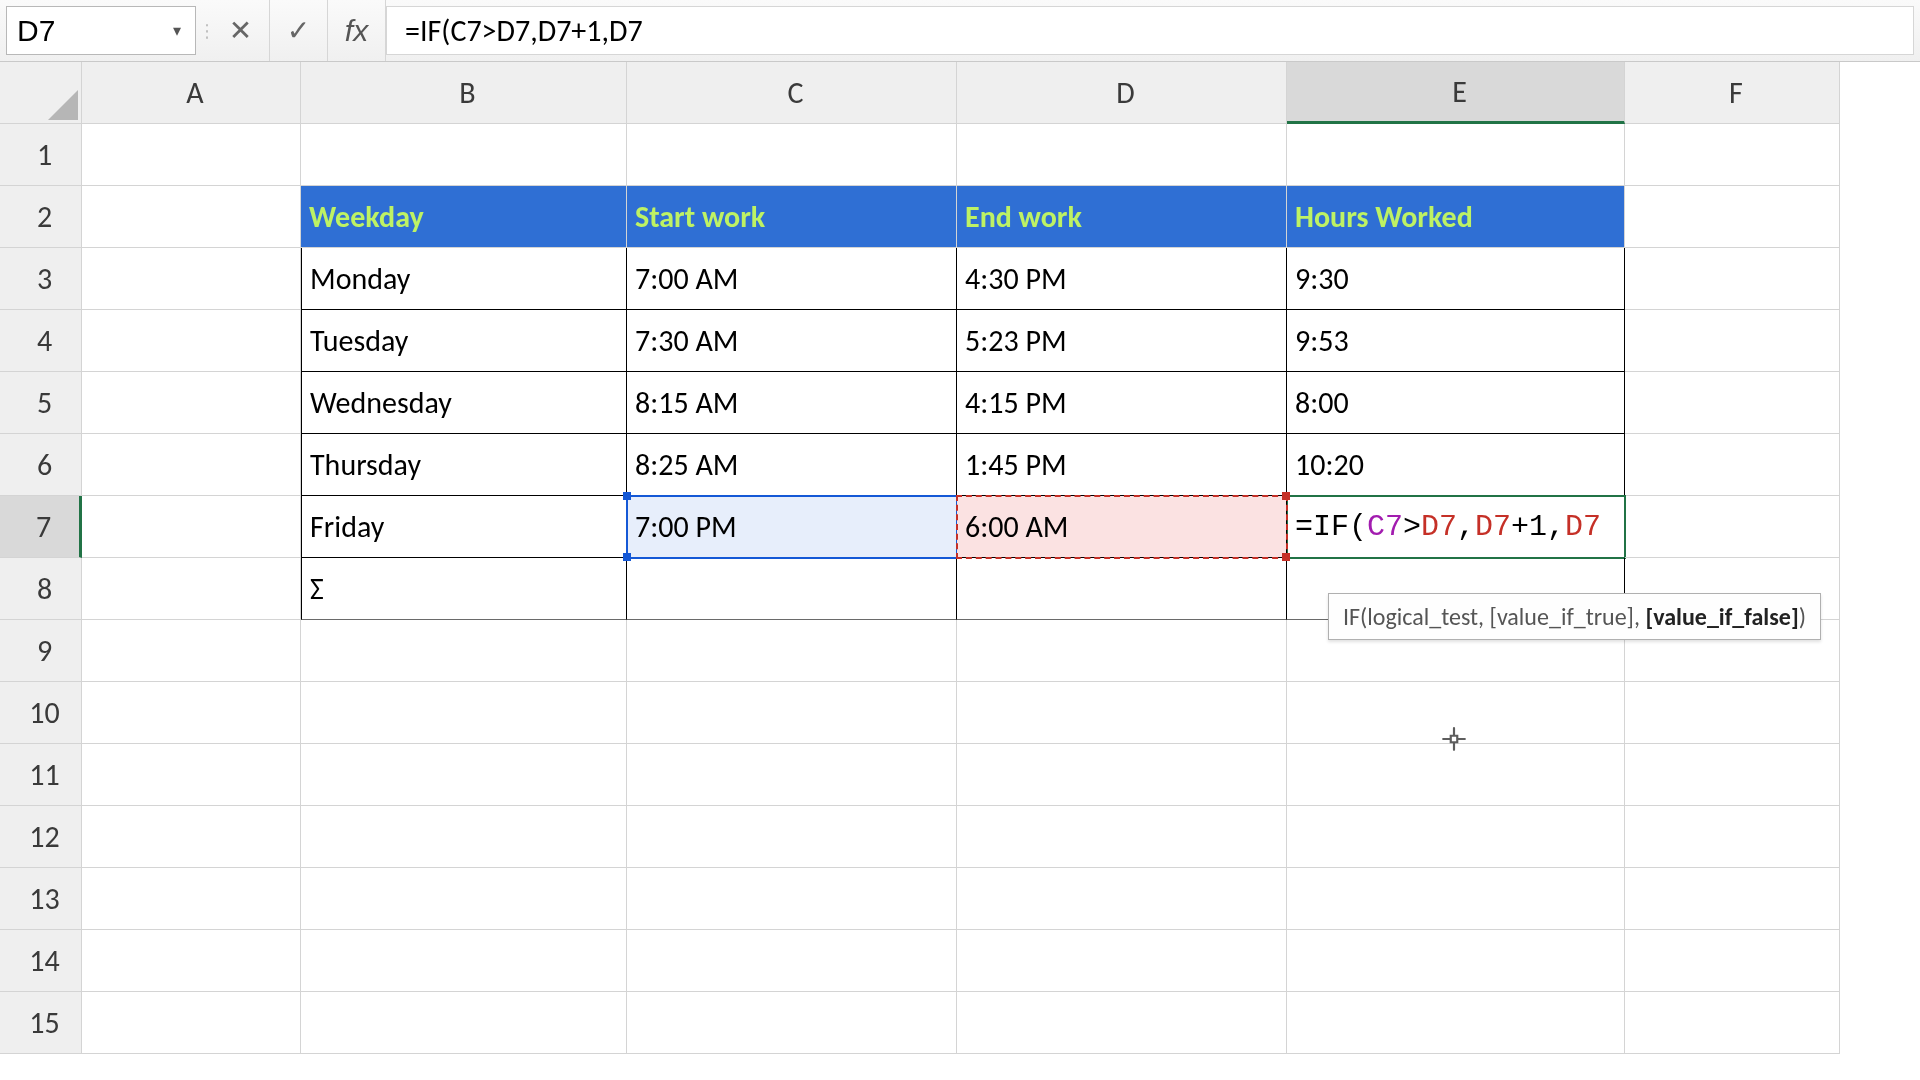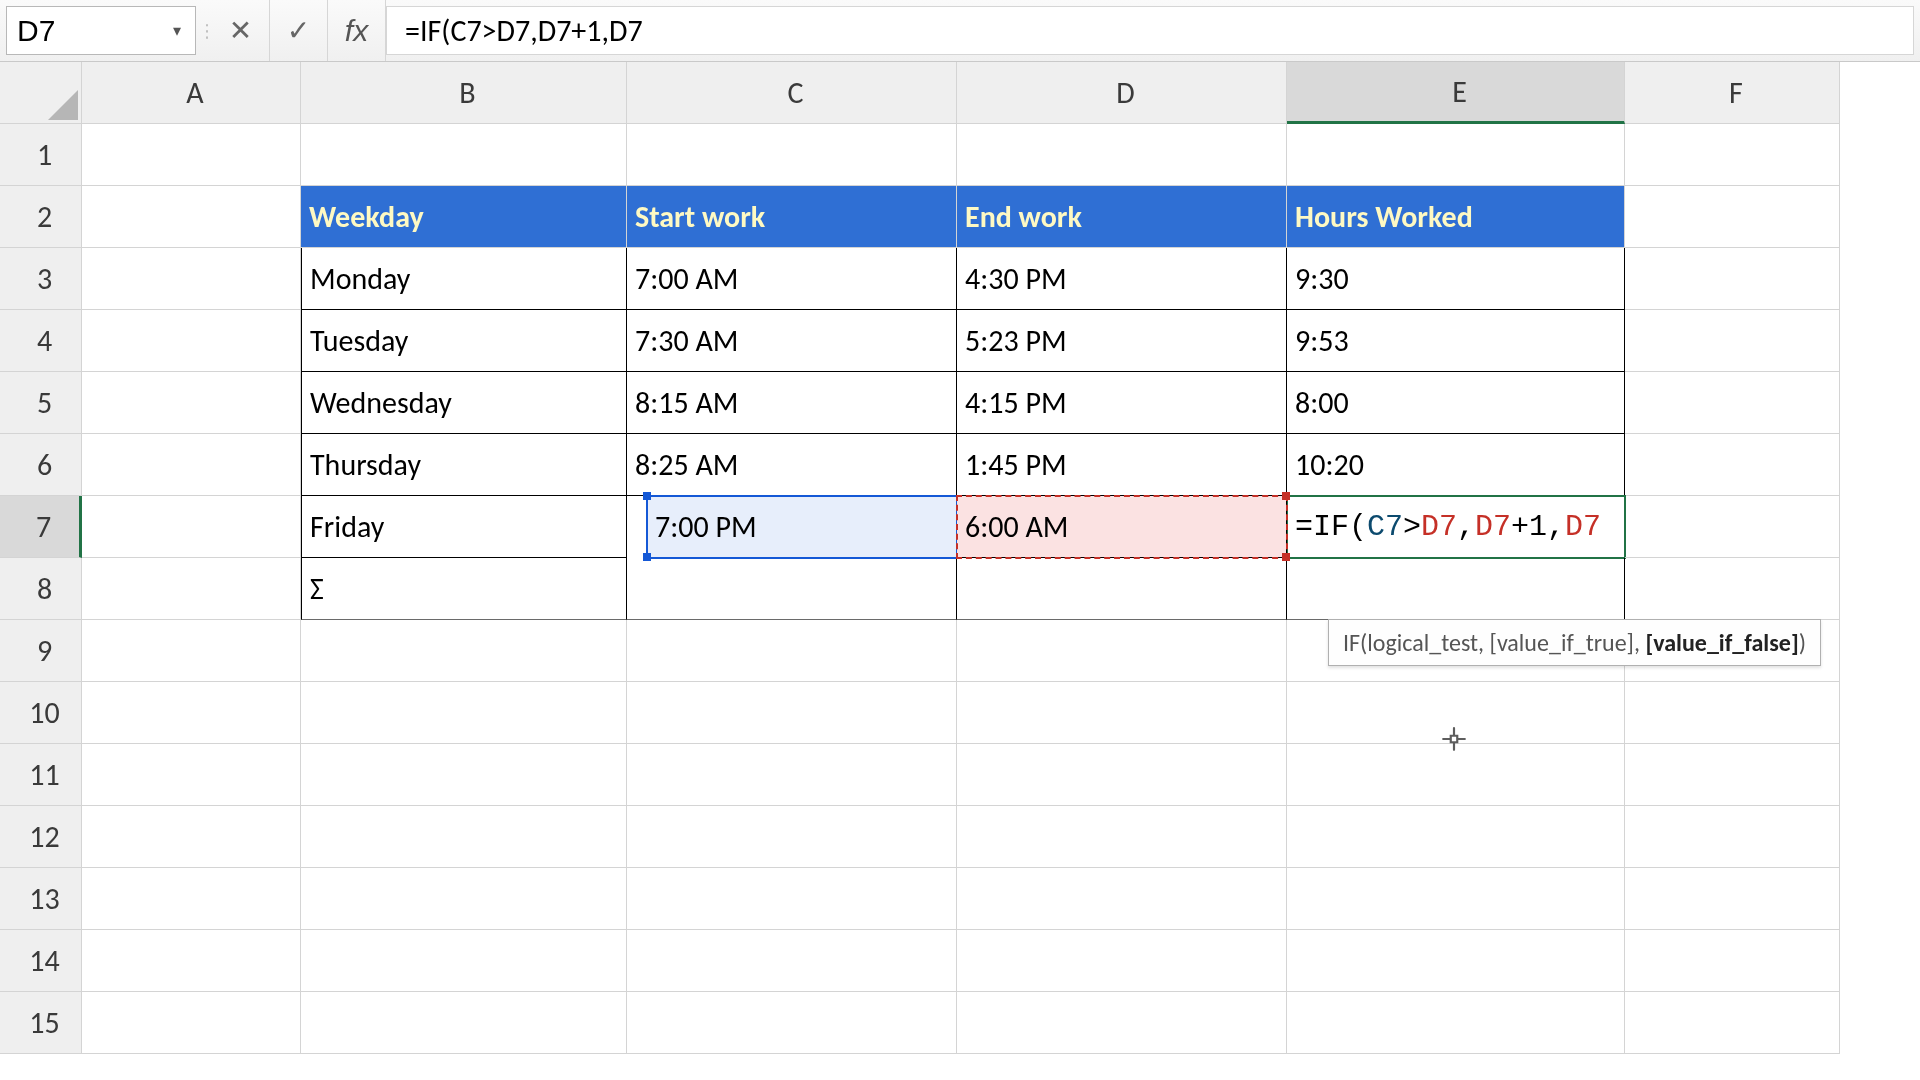--- a/index.html
+++ b/index.html
@@ -103,40 +103,39 @@
     border-bottom:30px solid #b6b6b6;
   }
   .row-hdr { justify-content: center; }
   
   .col-hdr.active-col { background:#d9d9d9; border-bottom:3px solid #217346; }
   .row-hdr.active-row { background:#d9d9d9; border-right:3px solid #217346; }
 
   
   .tbl-hdr {
     background: #2f6fd4;
-    color: #fef9c3;
+    color: #bef264;
     font-weight: bold;
     border-right: 2px solid #1b4e9b;
     padding-left: 10px;
   }
   
   .tbl-cell {
     border-right: 0.5px solid #000 !important;
     border-bottom: 0.5px solid #000 !important;
     padding-left: 10px;
   }
   .tbl-left  { border-left: 0.5px solid #000; }
   .tbl-bottom{ border-bottom: 1.5px solid #6a6a6a !important; }
   
   .ref-blue {
     background: #e7eefb;
     outline: 2px solid #1458d6;
     outline-offset: -1px;
     position: relative;
-    margin-left: 20px;
   }
   .ref-red {
     background: #fbe2e2;
     outline: 2px dashed #c53027;
     outline-offset: -1px;
     position: relative;
   }
   .ref-blue::before,.ref-blue::after,
   .ref-red::before,.ref-red::after{
     content:"";position:absolute;width:8px;height:8px;
@@ -150,21 +149,21 @@
   .editing-cell {
     outline: 2px solid #217346;
     outline-offset: -1px;
     background: #fff;
     white-space: nowrap;
     overflow: visible;
     padding-left: 6px;
     font-family: Liberation Mono, monospace;
   }
   
-  .tok-blue  { color: #0c4a6e; }
+  .tok-blue  { color: #a21caf; }
   .tok-red   { color: #c53027; }
   .tok-black { color: #000; }
 
   
   .fn-tooltip {
     position: absolute;
     border: 1px solid #b0b0b0;
     background: #fefefe;
     font-size: 24px;
     color: #555;
@@ -329,21 +328,21 @@
     <div></div>
     <div class="row-hdr">15</div>
     <div></div>
     <div></div>
     <div></div>
     <div></div>
     <div></div>
     <div></div>
   </div>
 
-<div class="fn-tooltip" id="tooltip" style="left:1328px; top:619px;text-align:right;">
+<div class="fn-tooltip" id="tooltip" style="left:1328px; top:593px;text-align:right;">
   <span>IF(logical_test, [value_if_true], </span><span class="bold">[value_if_false]</span><span>)</span>
 </div>
 
 <div class="cursor-cross" style="left:1441px; top:726px;">
   <svg viewBox="0 0 24 24">
       <path fill="none" stroke="currentColor" stroke-width="2" d="M12 2v7M12 15v7M2 12h7M15 12h7M9 9h6v6H9z" stroke-linecap="round"></path>
     </svg>
 </div>
 
 </body></html>

